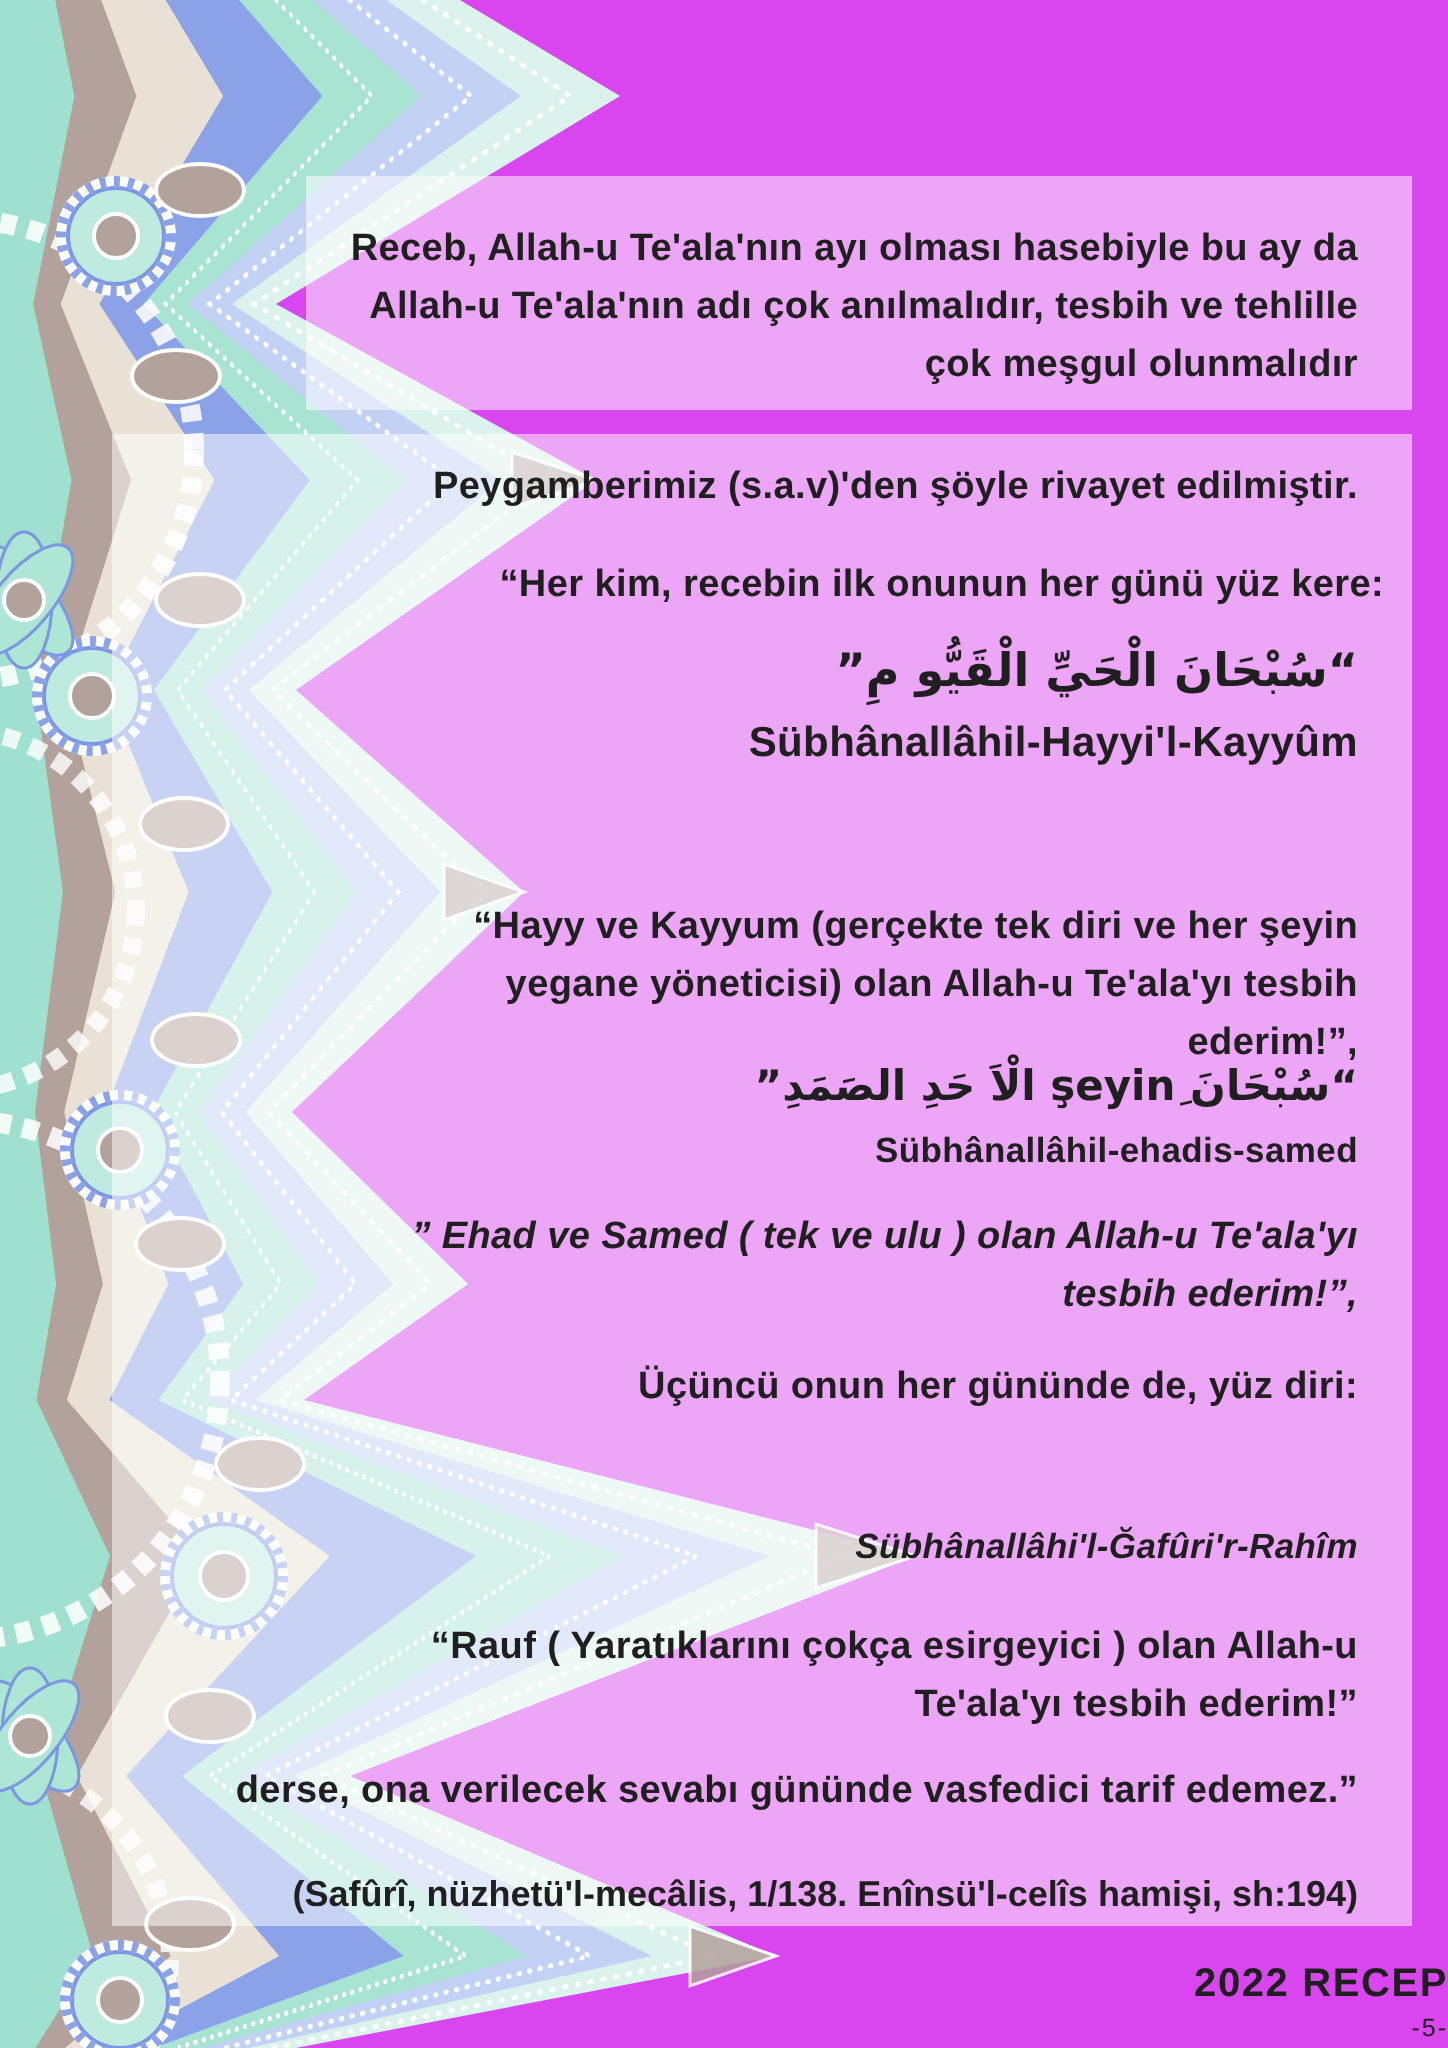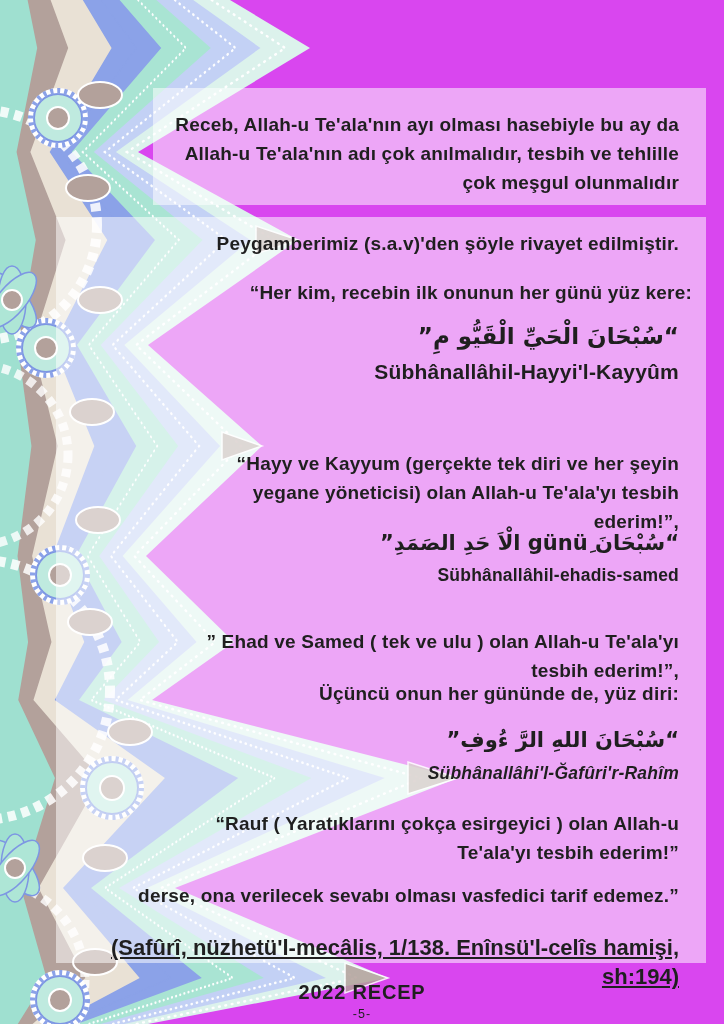--- a/index.html
+++ b/index.html
@@ -16,32 +16,32 @@
   .band{position:absolute;background:rgba(255,255,255,0.52);z-index:2;}
   #band-top{left:153px;top:88px;width:553px;height:117px;}
   #band-main{left:56px;top:217px;width:650px;height:746px;}
   
   .tx{position:absolute;z-index:3;text-align:right;line-height:29px;
       font-weight:700;font-size:19px;letter-spacing:.2px;}
   .ar{font-family:"DejaVu Sans",sans-serif;font-weight:700;font-size:23px;
       line-height:30px;letter-spacing:0;}
   .latin-big{font-size:21px;}
   .latin-small{font-size:17.5px;}
-  .src{font-size:22px;letter-spacing:0;text-decoration:underline;}
-  .center{text-align:center;left:0;width:724px;}
+  .src{font-size:18px;letter-spacing:0;}
+  .center{left:0;width:724px;}
   #t-intro   {top:110px;right:61px;width:505px;}
   #t-narr    {top:229px;right:61px;width:560px;}
   #t-first   {top:278px;right:48px;width:560px;text-align:right;}
   #t-ar1     {top:321px;right:61px;width:560px;}
   #t-lat1    {top:357px;right:61px;width:560px;}
   #t-mean1   {top:413px;right:61px;width:478px;margin-top:36px;}
   #t-second  {top:483px;right:61px;width:560px;}
   #t-ar2     {top:528px;right:61px;width:560px;font-size:21px;}
   #t-lat2    {top:561px;right:61px;width:560px;}
-  #t-mean2   {top:627px;right:61px;width:520px;}
+  #t-mean2   {top:604px;right:61px;width:520px;font-style:italic;}
   #t-third   {top:679px;right:61px;width:560px;}
   #t-ar3     {top:725px;right:61px;width:560px;font-size:21px;}
   #t-lat3    {top:759px;right:61px;width:560px;font-style:italic;}
   #t-mean3   {top:809px;right:61px;width:532px;}
   #t-close   {top:881px;right:61px;width:600px;}
   #t-source  {top:933px;right:61px;width:610px;}
   #t-footer  {top:978px;font-size:20px;letter-spacing:.8px;}
   #t-pagenum {top:1000px;font-size:12.5px;font-weight:400;letter-spacing:1px;}
 </style>
 </head>
@@ -135,26 +135,25 @@
 
   <div class="band" id="band-top"></div>
   <div class="band" id="band-main"></div>
 
   <div class="tx" id="t-intro">Receb, Allah-u Te'ala'nın ayı olması hasebiyle bu ay da Allah-u Te'ala'nın adı çok anılmalıdır, tesbih ve tehlille çok meşgul olunmalıdır</div>
   <div class="tx" id="t-narr">Peygamberimiz (s.a.v)'den şöyle rivayet edilmiştir.</div>
   <div class="tx" id="t-first">“Her kim, recebin ilk onunun her günü yüz kere:</div>
   <div class="tx latin-big" id="t-lat1">Sübhânallâhil-Hayyi'l-Kayyûm</div>
   <div class="tx ar" id="t-ar1" dir="rtl">“سُبْحَانَ الْحَيِّ الْقَيُّو مِ”</div>
   <div class="tx" id="t-mean1">“Hayy ve Kayyum (gerçekte tek diri ve her şeyin yegane yöneticisi) olan Allah-u Te'ala'yı tesbih ederim!”,</div>
-  <div class="tx ar" id="t-ar2" dir="rtl">“سُبْحَانَ günüِ الْاَ حَدِ الصَمَدِ”</div>
+  <div class="tx ar" id="t-ar2" dir="rtl">“سُبْحَانَ şeyinِ الْاَ حَدِ الصَمَدِ”</div>
   <div class="tx latin-small" id="t-lat2">Sübhânallâhil-ehadis-samed</div>
   <div class="tx" id="t-mean2">” Ehad ve Samed ( tek ve ulu ) olan Allah-u Te'ala'yı tesbih ederim!”,</div>
   <div class="tx" id="t-third">Üçüncü onun her gününde de, yüz diri:</div>
-  <div class="tx ar" id="t-ar3" dir="rtl">“سُبْحَانَ اللهِ الرَّ ءُوفِ”</div>
   <div class="tx latin-small" id="t-lat3">Sübhânallâhi'l-Ğafûri'r-Rahîm</div>
   <div class="tx" id="t-mean3">“Rauf ( Yaratıklarını çokça esirgeyici ) olan Allah-u Te'ala'yı tesbih ederim!”</div>
-  <div class="tx" id="t-close">derse, ona verilecek sevabı olması vasfedici tarif edemez.”</div>
+  <div class="tx" id="t-close">derse, ona verilecek sevabı gününde vasfedici tarif edemez.”</div>
   <div class="tx src" id="t-source">(Safûrî, nüzhetü'l-mecâlis, 1/138. Enînsü'l-celîs hamişi, sh:194)</div>
 
   <div class="tx center" id="t-footer">2022 RECEP</div>
   <div class="tx center" id="t-pagenum">-5-</div>
 
 </div>
 
 </body></html>

